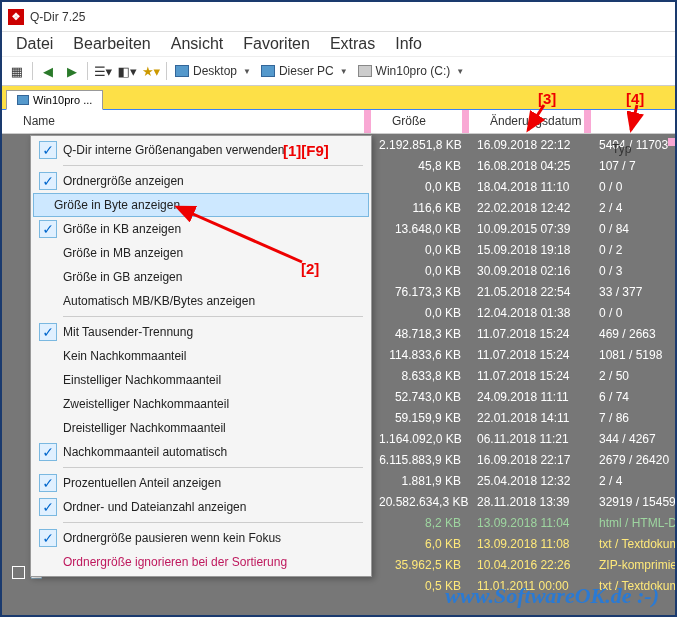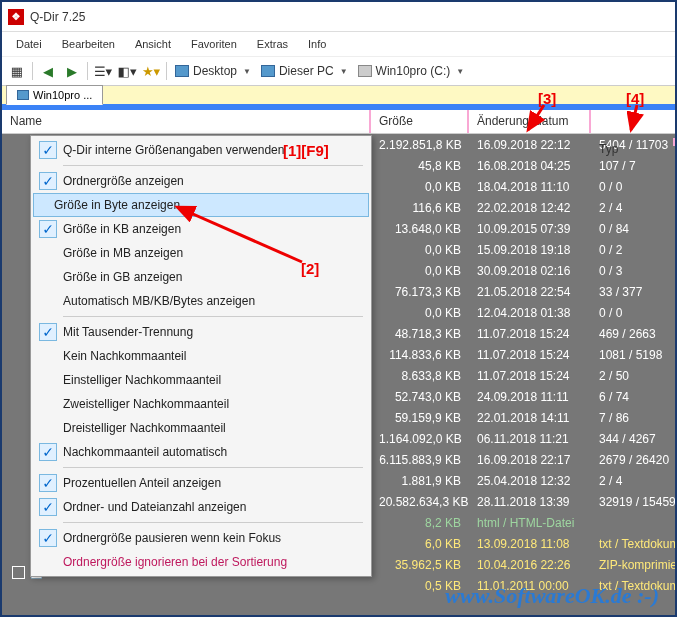--- a/index.html
+++ b/index.html
@@ -1,33 +1,33 @@
 <!DOCTYPE html>
 <html><head>
 <meta charset="utf-8">
 <style>
 * { margin: 0; padding: 0; box-sizing: border-box; font-family: 'Segoe UI', Tahoma, sans-serif; }
 body { width: 677px; height: 617px; background: #fff; position: relative; overflow: hidden; border: 2px solid #1a3a6e; }
 .titlebar { height: 30px; background: #fff; display: flex; align-items: center; padding: 0 6px; border-bottom: 1px solid #ddd; }
 .titlebar .icon { width: 16px; height: 16px; background: #c00; margin-right: 6px; display: inline-flex; align-items: center; justify-content: center; color: #fff; font-size: 10px; font-weight: bold; }
 .titlebar .title { font-size: 12px; color: #333; }
 .menubar { height: 24px; display: flex; align-items: center; padding: 0 4px; background: #fff; }
-.menubar span { font-size: 11px; color: #333; padding: 0 10px; cursor: pointer; }
+.menubar span { font-size: 16px; color: #333; padding: 0 10px; cursor: pointer; }
 .toolbar { height: 30px; background: #fff; display: flex; align-items: center; padding: 2px 4px; border-top: 1px solid #eee; border-bottom: 1px solid #ccc; gap: 2px; }
 .tb-btn { width: 22px; height: 22px; display: inline-flex; align-items: center; justify-content: center; font-size: 13px; color: #333; border: 1px solid transparent; cursor: pointer; }
 .tb-sep { width: 1px; height: 18px; background: #ccc; margin: 0 2px; }
 .tb-drop { display: inline-flex; align-items: center; font-size: 12px; color: #333; padding: 0 4px; height: 22px; cursor: pointer; gap: 4px; }
 .tb-drop .sq { width: 14px; height: 12px; background: #59c; border: 1px solid #369; }
 .tb-drop .arrow { font-size: 8px; color: #555; margin-left: 2px; }
-.tabbar { height: 24px; background: #fef9c3; display: flex; align-items: flex-end; padding: 0 4px; border-bottom: 6px solid #3b82f6; }
+.tabbar { height: 24px; background: #fde047; display: flex; align-items: flex-end; padding: 0 4px; border-bottom: 1px solid #3b82f6; }
 .tab { font-size: 11px; padding: 3px 10px; background: #fff; border: 1px solid #999; border-bottom: 1px solid #fff; margin-bottom: -1px; display: flex; align-items: center; gap: 4px; }
 .tab .sq { width: 12px; height: 10px; background: #59c; border: 1px solid #369; }
 .content { position: relative; height: calc(100% - 108px); background: #777; }
 .headers { height: 24px; background: #fff; display: flex; border-bottom: 1px solid #ccc; position: relative; }
-.hcol { font-size: 12px; color: #333; padding: 4px 8px; border-right: 2px solid #f9a8d4; }
+.hcol { font-size: 12px; color: #333; padding: 4px 21px; border-right: 7px solid #f9a8d4; }
 .hcol.name { width: 369px; }
 .hcol.size { width: 98px; text-align: left; }
 .hcol.date { width: 122px; }
 .hcol.type { flex: 1; margin-top: 28px; }
 .rows { }
 .row { height: 21px; display: flex; align-items: center; font-size: 12px; color: #fff; }
 .row.alt { color: #ffe97a; }
 .row.alt2 { color: #9ed6a0; }
 .cell { padding: 0 8px; white-space: nowrap; overflow: hidden; }
 .cell.size { width: 98px; text-align: right; margin-left: 369px; }
@@ -190,20 +190,21 @@
         <span class="cell date">25.04.2018 12:32</span>
         <span class="cell type">2 / 4</span>
       </div>
       <div class="row">
         <span class="cell size"><span class="underline-kb">20.582.634,3 KB</span></span>
         <span class="cell date">28.11.2018 13:39</span>
         <span class="cell type">32919 / 154599</span>
       </div>
       <div class="row alt2">
         <span class="cell size">8,2 KB</span>
+        <span class="cell date">13.09.2018 11:04</span>
         <span class="cell type">html / HTML-Datei</span>
       </div>
       <div class="row alt">
         <span class="cell size">6,0 KB</span>
         <span class="cell date">13.09.2018 11:08</span>
         <span class="cell type">txt / Textdokument</span>
       </div>
       <div class="row alt">
         <span class="cell size">35.962,5 KB</span>
         <span class="cell date">10.04.2016 22:26</span>

